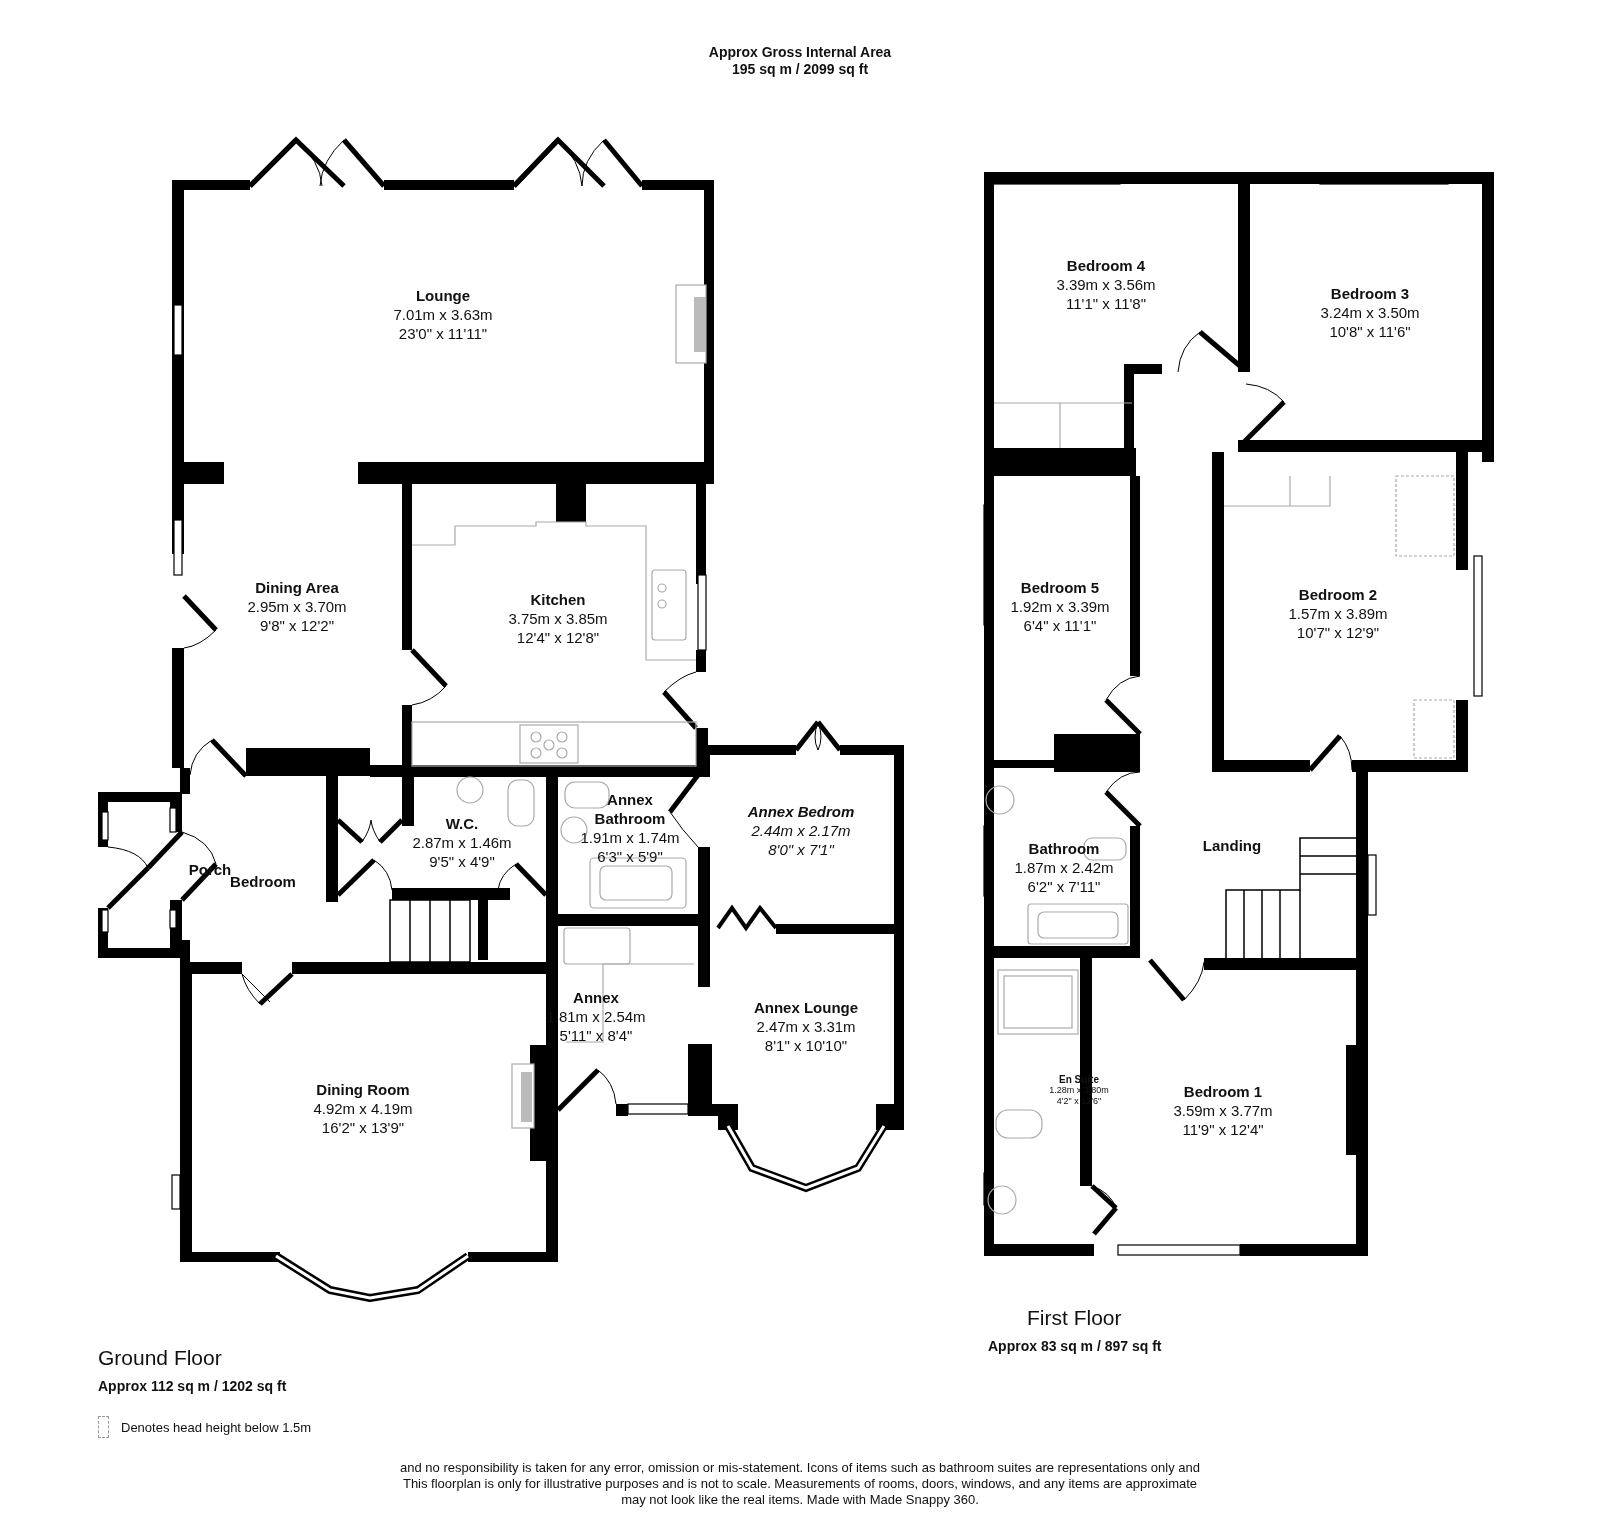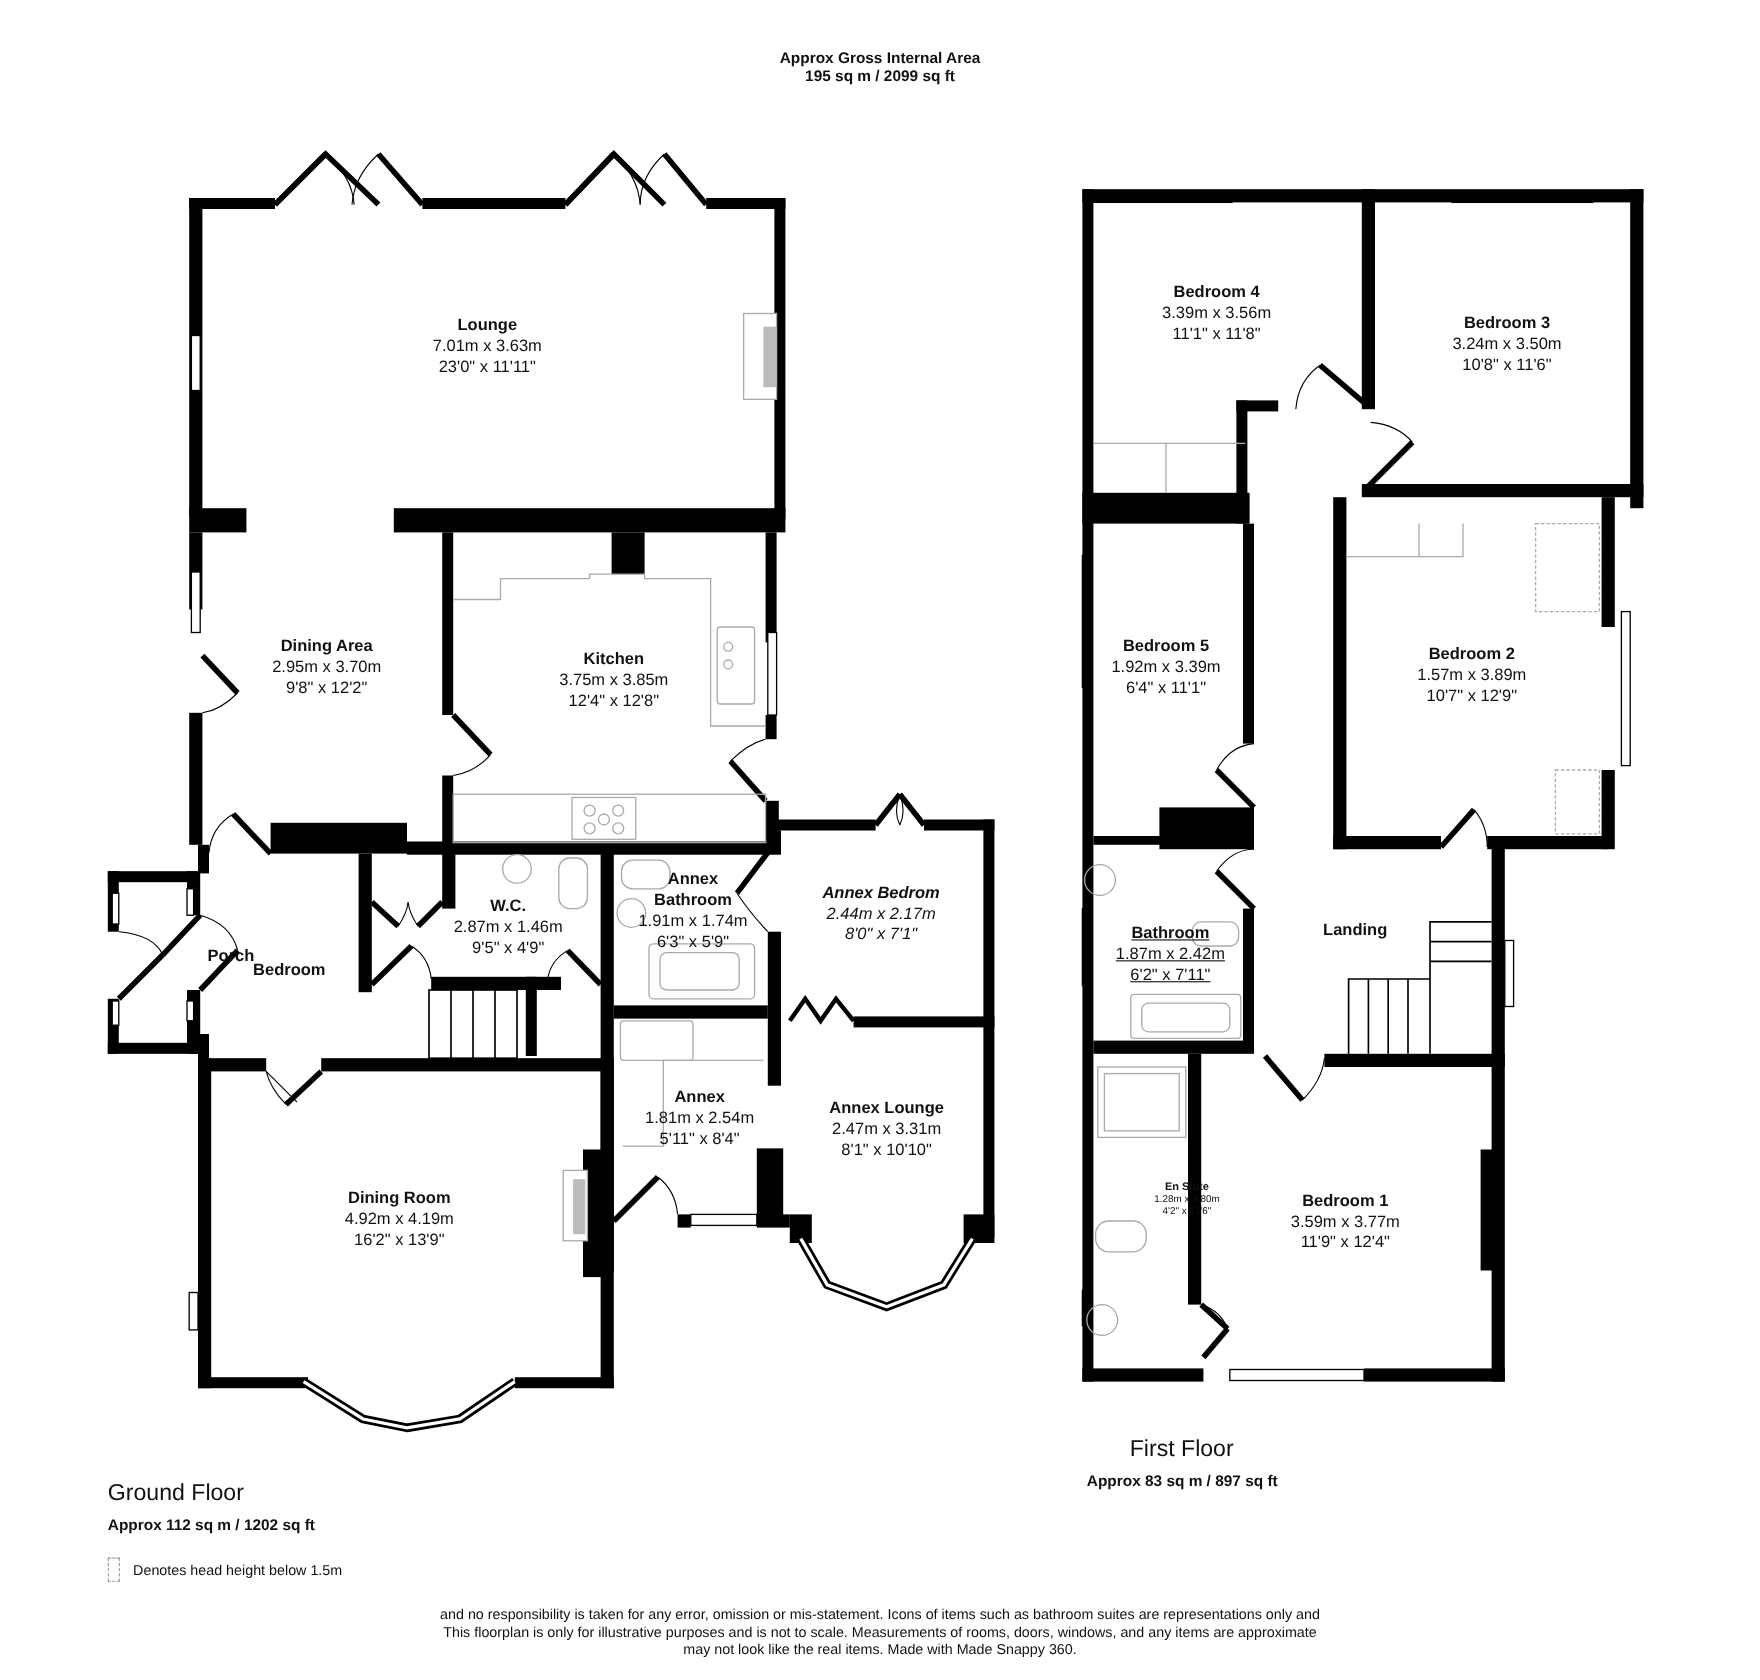--- a/index.html
+++ b/index.html
@@ -321,21 +321,21 @@
   <span class="n">Annex Bedrom</span>
   <span class="d">2.44m x 2.17m</span>
   <span class="d">8'0" x 7'1"</span>
 </div>
 <div class="room-label" style="left:172px;top:860px;margin-left:38px;">
   <span class="n">Porch</span>
 </div>
 <div class="room-label" style="left:263px;top:872px;">
   <span class="n">Bedroom</span>
 </div>
-<div class="room-label" style="left:636px;top:988px;">
+<div class="room-label" style="left:596px;top:988px;">
   <span class="n">Annex</span>
   <span class="d">1.81m x 2.54m</span>
   <span class="d">5'11" x 8'4"</span>
 </div>
 <div class="room-label" style="left:806px;top:998px;">
   <span class="n">Annex Lounge</span>
   <span class="d">2.47m x 3.31m</span>
   <span class="d">8'1" x 10'10"</span>
 </div>
 <div class="room-label" style="left:363px;top:1080px;">
@@ -357,21 +357,21 @@
 <div class="room-label" style="left:1060px;top:578px;">
   <span class="n">Bedroom 5</span>
   <span class="d">1.92m x 3.39m</span>
   <span class="d">6'4" x 11'1"</span>
 </div>
 <div class="room-label" style="left:1338px;top:585px;">
   <span class="n">Bedroom 2</span>
   <span class="d">1.57m x 3.89m</span>
   <span class="d">10'7" x 12'9"</span>
 </div>
-<div class="room-label" style="left:1064px;top:839px;text-decoration:underline;">
+<div class="room-label" style="left:1064px;top:839px;">
   <span class="n">Bathroom</span>
   <span class="d">1.87m x 2.42m</span>
   <span class="d">6'2" x 7'11"</span>
 </div>
 <div class="room-label" style="left:1232px;top:836px;">
   <span class="n">Landing</span>
 </div>
 <div class="room-label small" style="left:1039px;top:1074px;">
   <span class="n">En Suite</span>
   <span class="d">1.28m x 3.80m</span>

